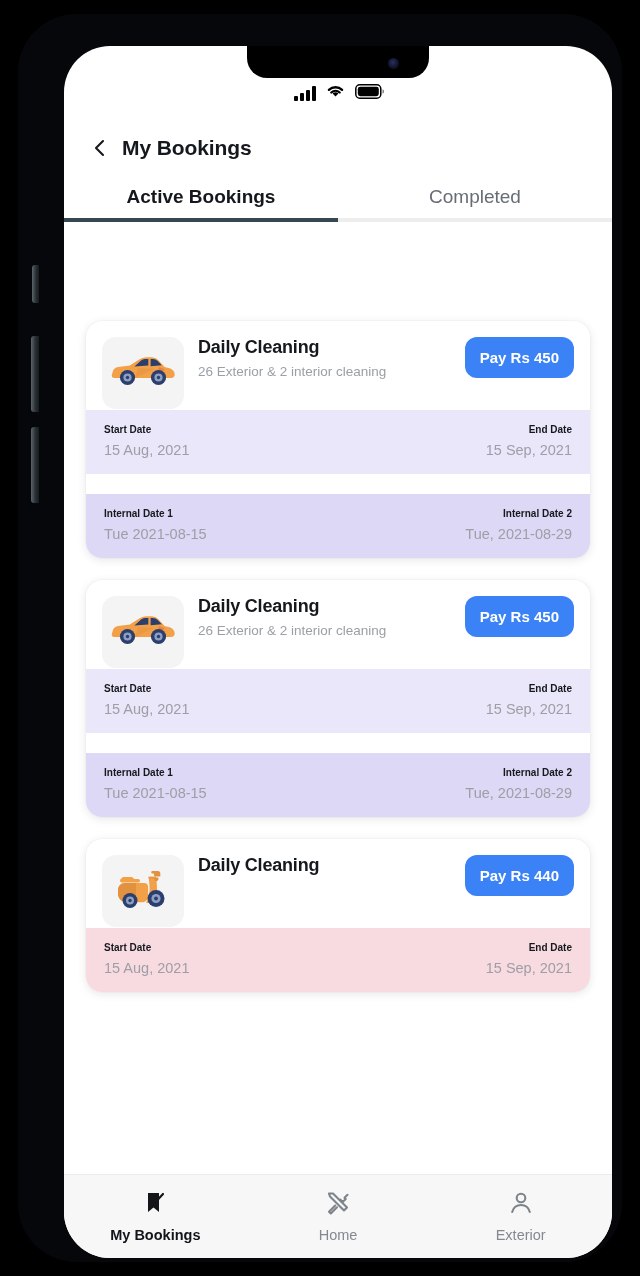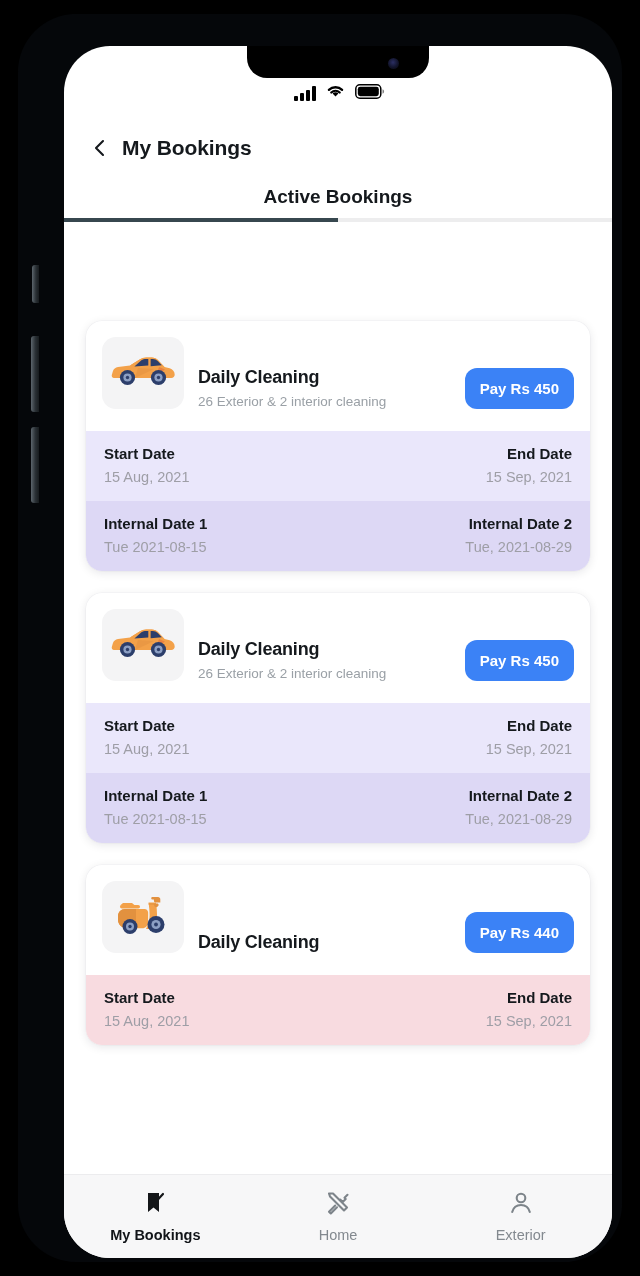--- a/index.html
+++ b/index.html
@@ -85,40 +85,40 @@
   
   #booking-list{
     position:absolute; left:0; right:0; top:253px; bottom:84px;
     background:#ffffff; padding:22px 22px 0 22px; overflow:hidden;
   }
 
   .booking-card{
     background:#ffffff; border-radius:16px; margin-bottom:22px; overflow:hidden;
     box-shadow:0 2px 10px rgba(20,24,40,.10), 0 0 0 .5px rgba(20,24,40,.04);
   }
-  .card-top{ display:flex; align-items:flex-end; padding:16px 16px 22px 16px; gap:14px;}
+  .card-top{ display:flex; align-items:flex-start; padding:16px 16px 1px 16px; gap:14px;}
   .vehicle-thumb{
     width:82px; height:72px; min-width:82px; border-radius:14px; background:#f4f4f5;
     display:flex; align-items:center; justify-content:center;
   }
   .card-text{ flex:1; min-width:0;}
   .service-title{ font-size:18px; font-weight:700; color:#15191d; letter-spacing:-.2px;}
   .service-sub{ font-size:13.5px; color:#9aa0a6; margin-top:6px;}
   .pay-button{
     background:#3b82f6; color:#ffffff; border:none;
     font-size:15px; font-weight:600; border-radius:12px;
     padding:12px 15px; white-space:nowrap; cursor:pointer;
     font-family:"Liberation Sans", sans-serif;
   }
 
   .date-row{ display:flex; justify-content:space-between; padding:14px 18px 16px 18px;}
   .date-row.primary{ background:#eae7fb;}
-  .date-row.secondary{ background:#ddd8f5;}
+  .date-row.secondary{ background:#ddd8f5;margin-top:20px;}
   .date-row.danger{ background:#f8dbe0;}
-  .date-col .date-label{ font-size:15px; font-weight:700; color:#15191d;}
+  .date-col .date-label{ font-size:10px; font-weight:700; color:#15191d;}
   .date-col .date-value{ font-size:14.5px; color:#9e9ea6; margin-top:7px;}
   .date-col.right{ text-align:right;}
 
   
   #bottom-nav{
     position:absolute; left:0; right:0; bottom:0; height:84px;
     background:#f7f7f8; border-top:1px solid #ececee;
     display:flex; align-items:center;
   }
   .nav-item{ flex:1; display:flex; flex-direction:column; align-items:center; gap:7px; cursor:pointer;}
@@ -174,20 +174,21 @@
       <span id="back-chevron">
         <svg width="20" height="20" viewBox="0 0 20 20">
           <path d="M13 3 6 10l7 7" stroke="#15191d" stroke-width="2.1" fill="none" stroke-linecap="round" stroke-linejoin="round"></path>
         </svg>
       </span>
       <span id="page-title">My Bookings</span>
     </div>
 
     <div id="tab-bar">
       <div class="tab active">Active Bookings</div>
+      <div class="tab inactive">Completed</div>
       <div id="tab-underline-track"></div>
       <div id="tab-underline-active"></div>
     </div>
 
     <div id="booking-list">
 
       <div class="booking-card">
         <div class="card-top">
           <div class="vehicle-thumb">
             <span>

